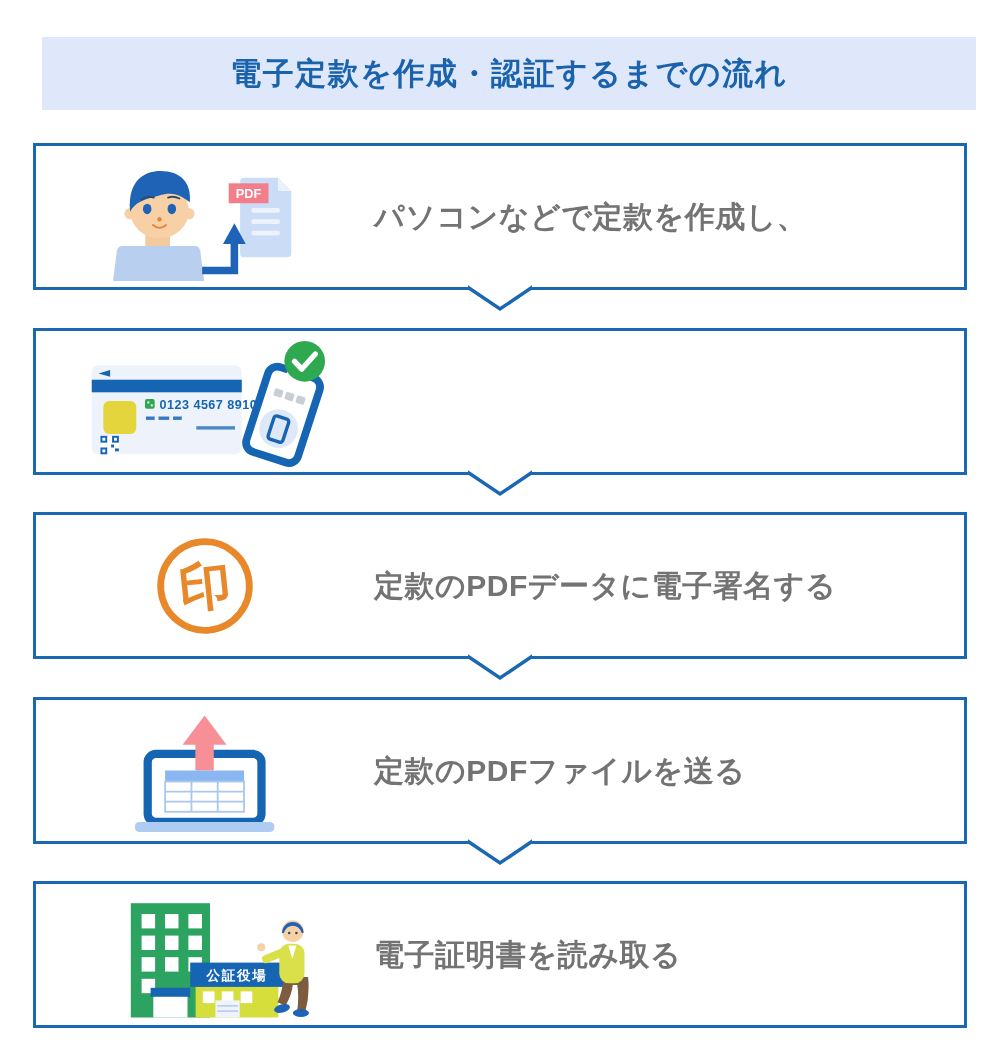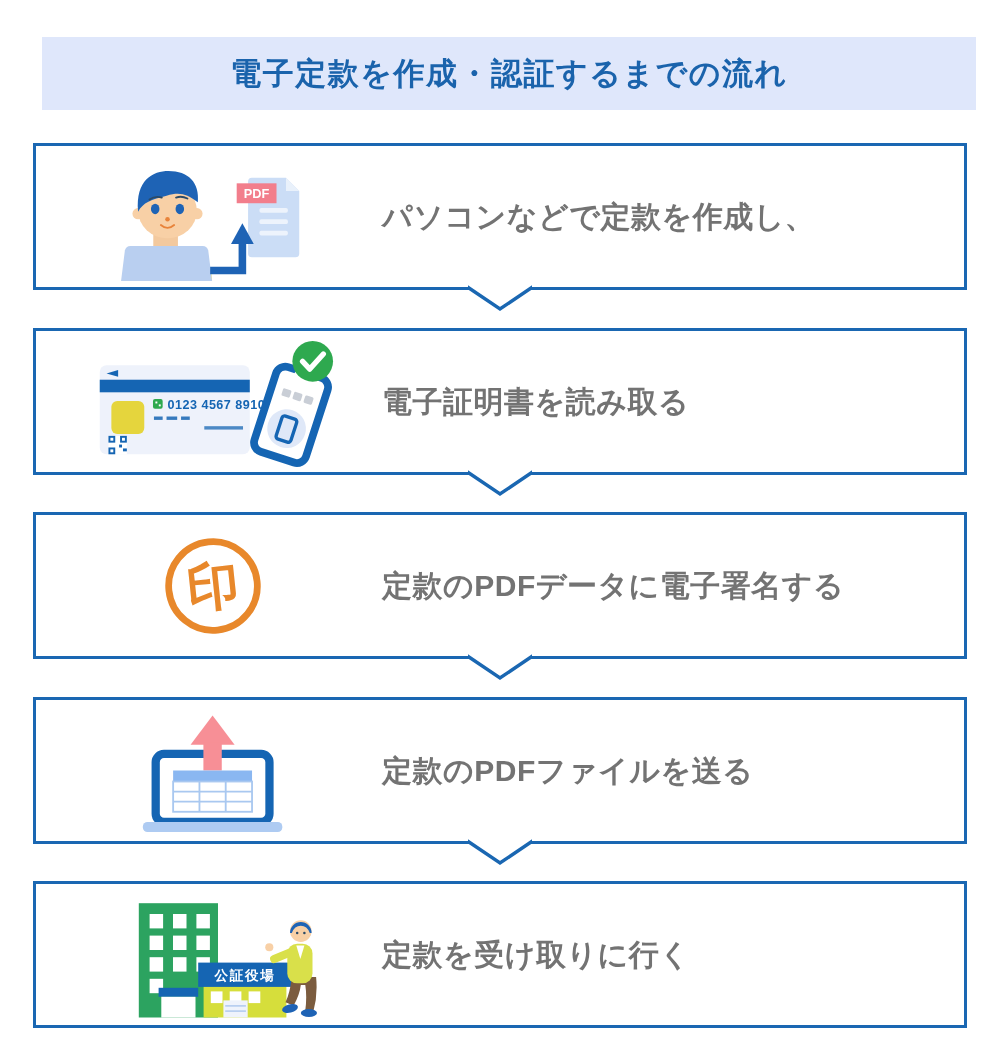--- a/index.html
+++ b/index.html
@@ -30,21 +30,21 @@
     left: 33px;
     width: 934px; height: 147px;
     background: #ffffff;
     border: 3px solid #1a67b2;
     display: flex;
     align-items: center;
   }
   .icon-zone {
     flex: 0 0 338px;
     height: 100%;
-    display: flex; align-items: center; justify-content: center; margin-left: 8px;
+    display: flex; align-items: center; justify-content: center;
   }
   .text-zone {
     flex: 1;
     color: #737373;
     font-weight: 700;
     font-size: 30px;
     line-height: 1.45;
     letter-spacing: 0.5px;
     padding-right: 16px;
   }
@@ -153,21 +153,20 @@
           <rect x="198" y="84" width="16" height="25" rx="3" fill="none" stroke="#1565b3" stroke-width="3.5"></rect>
         </g>
 
         <g>
           <circle cx="228" cy="26" r="21" fill="#2ea94f"></circle>
           <path d="M217.5,26 L225,34 L239,18.5" stroke="#ffffff" stroke-width="5.5" fill="none" stroke-linecap="round" stroke-linejoin="round"></path>
         </g>
       </svg>
     </div>
     <div class="text-zone">
-      <div>電子証明書を読み取る</div>
     </div>
     <div class="notch">
       <svg width="64" height="28" viewBox="0 0 64 28">
         <rect x="0" y="0" width="64" height="5" fill="#ffffff"></rect>
         <path d="M-2,2 L32,25 L66,2" fill="#ffffff" stroke="#1a67b2" stroke-width="3.4"></path>
       </svg>
     </div>
   </div>
 
   <div class="step-box" style="top:512px">
@@ -260,17 +259,17 @@
           <rect x="197" y="63" width="28" height="44" rx="11" fill="#d9e04a"></rect>
           <polygon points="207,65 216,65 211.5,80" fill="#ffffff"></polygon>
           <circle cx="212" cy="49" r="12" fill="#f8d0a6"></circle>
           <path d="M200,51 a12,12 0 1 1 24,0 l-2,0 q-3,-8 -10,-8 q-7,0 -10,8 Z" fill="#1e63b5"></path>
           <circle cx="208" cy="51" r="1.4" fill="#2b4a66"></circle>
           <circle cx="216" cy="51" r="1.4" fill="#2b4a66"></circle>
         </g>
       </svg>
     </div>
     <div class="text-zone">
-      <div>定款を受け取りに行く</div>
+      <div>電子証明書を読み取る</div>
     </div>
   </div>
 
 </div>
 
 </body></html>

